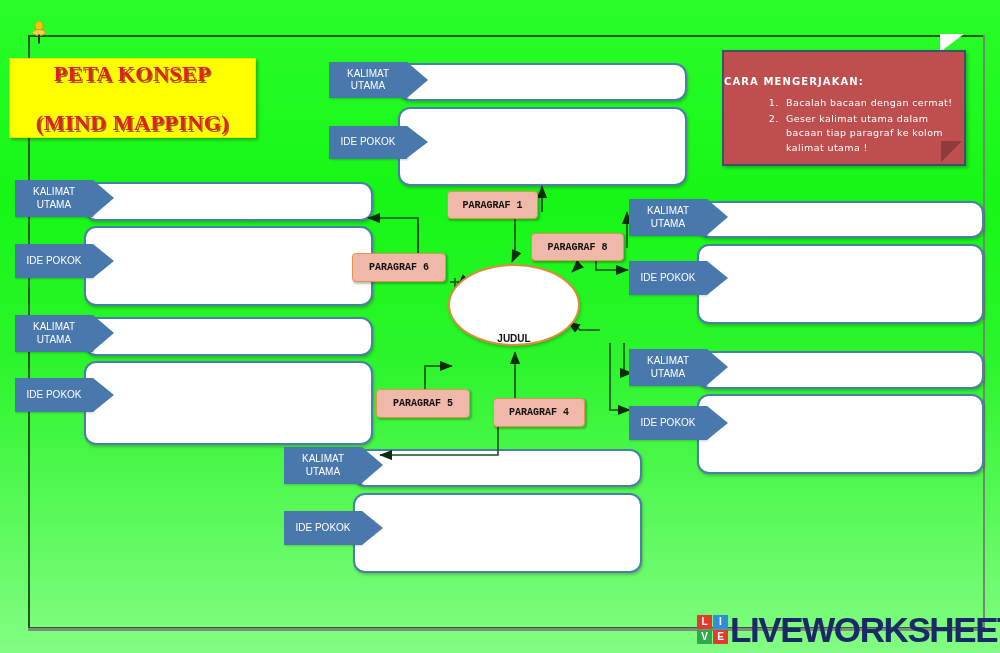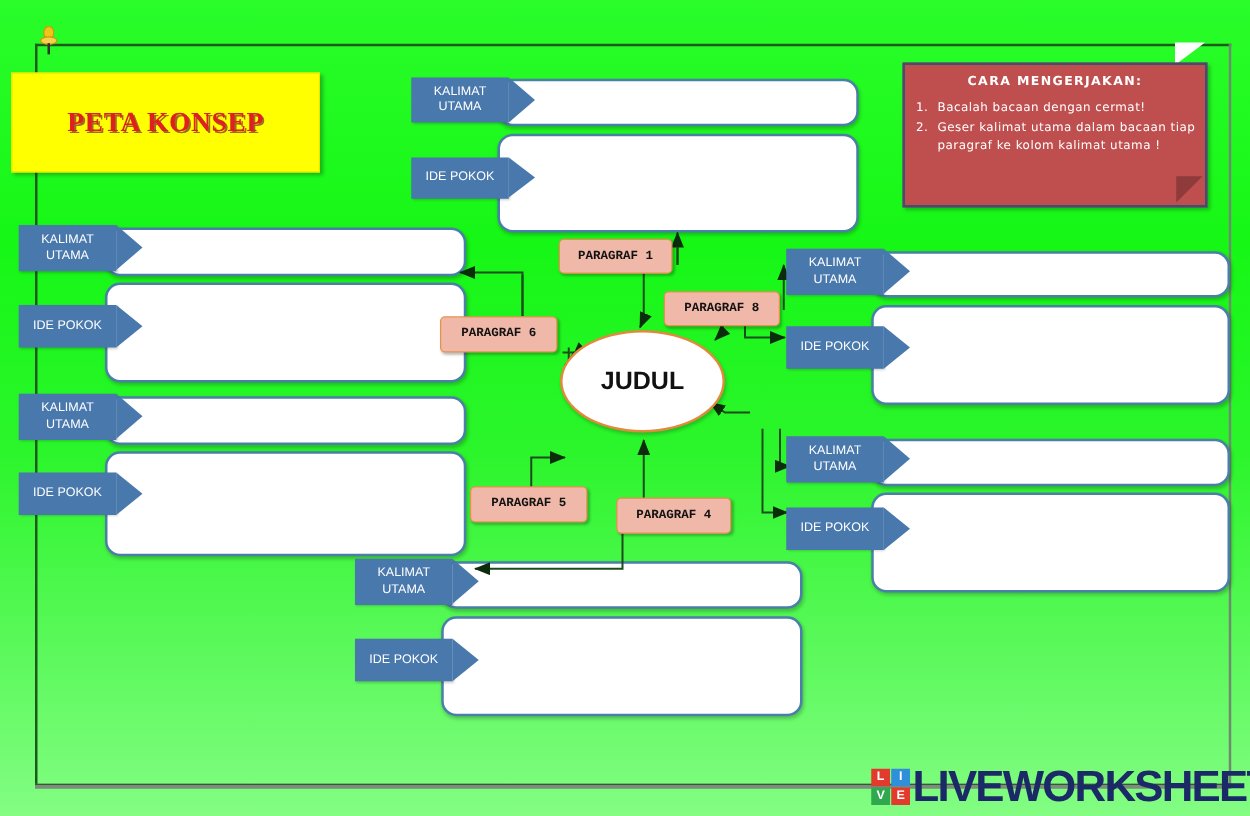--- a/index.html
+++ b/index.html
@@ -31,46 +31,46 @@
     text-shadow:1.5px 1.5px 0 #a06a20;line-height:1.24;letter-spacing:.5px;white-space:nowrap;
   }
 
   
   .instr{
     position:absolute;left:722px;top:50px;width:240px;height:112px;
     background:#bf4f4f;border:2px solid #3f4f6f;
     box-shadow:2px 2px 3px rgba(0,0,0,.25);
   }
   .instr-title{
-    color:#fff;font-size:10px;font-weight:bold;text-align:center;margin-top:8px;
+    color:#fff;font-size:10px;font-weight:bold;margin-top:24px;
     letter-spacing:1.1px;font-family:"DejaVu Sans",sans-serif;
   }
   .instr ol{margin:9px 6px 0 22px;padding:0;color:#fff;font-size:9.5px;line-height:1.55;
             font-family:"DejaVu Sans",sans-serif;letter-spacing:.4px;}
-  .instr ol li{margin-bottom:1px;padding-left:4px;}
+  .instr ol li{margin-bottom:1px;padding-left:4px;margin-left:36px;}
   .fold-tr2{position:absolute;left:940px;top:34px;width:0;height:0;
             border-right:24px solid transparent;border-top:18px solid #ffffff;}
   .fold-br{position:absolute;left:941px;top:141px;width:0;height:0;
            border-right:21px solid transparent;border-top:21px solid #8f3b3b;}
 
   
   .tab{position:absolute;background:#4878ac;display:flex;align-items:center;justify-content:center;
        color:#fff;font-size:10px;line-height:1.25;text-align:center;z-index:6;
        box-shadow:1px 1px 2px rgba(0,0,0,.2);}
   .tab .point{position:absolute;right:-21px;top:0;width:0;height:0;
               border-top:var(--hh) solid transparent;border-bottom:var(--hh) solid transparent;
               border-left:21px solid #4878ac;}
   .field{position:absolute;background:#ffffff;border:2px solid #4a7fa8;border-radius:12px;
          box-shadow:1px 2px 3px rgba(0,0,0,.22);z-index:3;}
 
   
   .judul{position:absolute;left:448px;top:264px;width:128px;height:78px;
          background:#fff;border:2px solid #e08b3c;border-radius:50%;
-         display:flex;align-items:center;justify-content:center;
-         font-size:20px;font-weight:bold;color:#111;z-index:7;
+         display:flex;align-items:flex-end;justify-content:center;
+         font-size:10px;font-weight:bold;color:#111;z-index:7;
          box-shadow:1px 2px 3px rgba(0,0,0,.22);}
 
   
   .chip{position:absolute;background:#f0b8a8;border:1.5px solid #e8914c;border-radius:4px;
         display:flex;align-items:center;justify-content:center;
         font-size:10px;font-weight:bold;color:#111;z-index:8;
         box-shadow:1.5px 1.5px 2px rgba(0,0,0,.25);white-space:nowrap;font-family:Liberation Mono, monospace;}
 
   svg.arrows{position:absolute;left:0;top:0;width:1000px;height:653px;z-index:5;
              pointer-events:none;overflow:visible;}
@@ -95,20 +95,21 @@
   <div class="frame-bottom"></div>
 
   <svg class="pin" viewBox="0 0 16 24">
     <ellipse cx="8" cy="5" rx="4" ry="5" fill="#f0c419" stroke="#c89a10" stroke-width="1"></ellipse>
     <ellipse cx="8" cy="11.5" rx="6.5" ry="3" fill="#f5d24a" stroke="#c89a10" stroke-width="1"></ellipse>
     <rect x="7" y="13.5" width="2" height="9" fill="#333"></rect>
   </svg>
 
   <div class="title-box">
     <div>PETA KONSEP</div>
+    <div>(MIND MAPPING)</div>
   </div>
 
   <div class="fold-tr2"></div>
   <div class="instr">
     <div class="instr-title">CARA MENGERJAKAN:</div>
     <ol>
       <li>Bacalah bacaan dengan cermat!</li>
       <li>Geser kalimat utama dalam bacaan tiap paragraf ke kolom kalimat utama !</li>
     </ol>
   </div>

